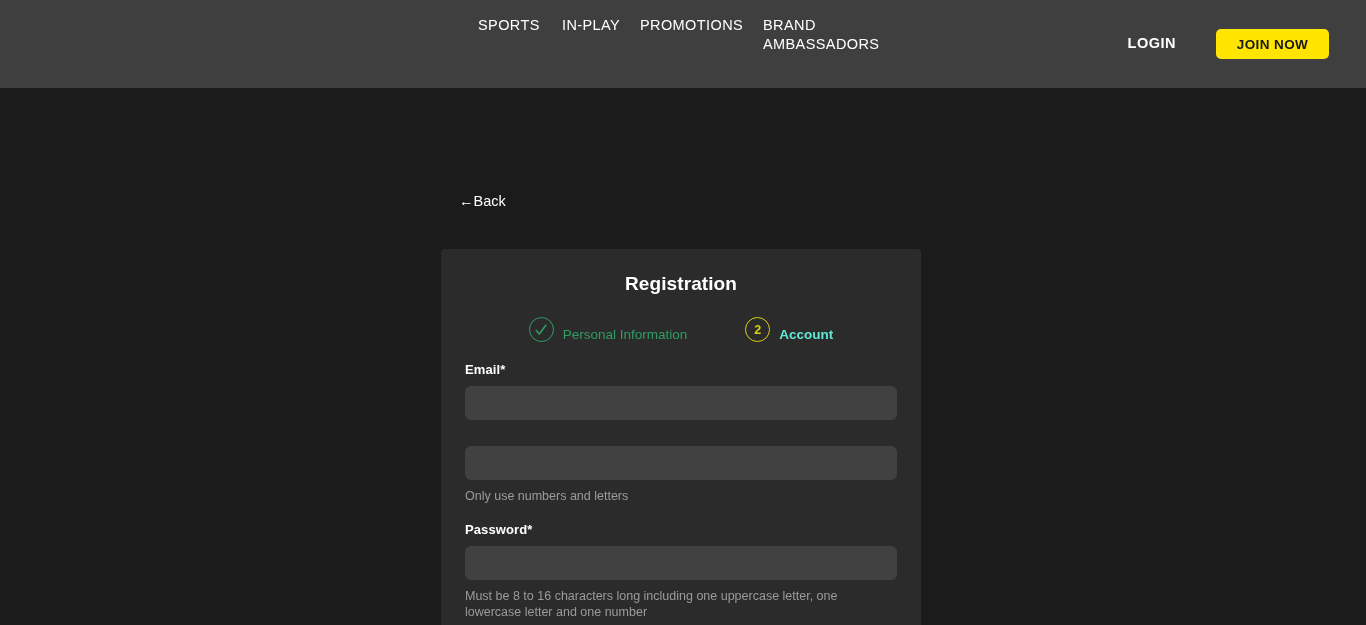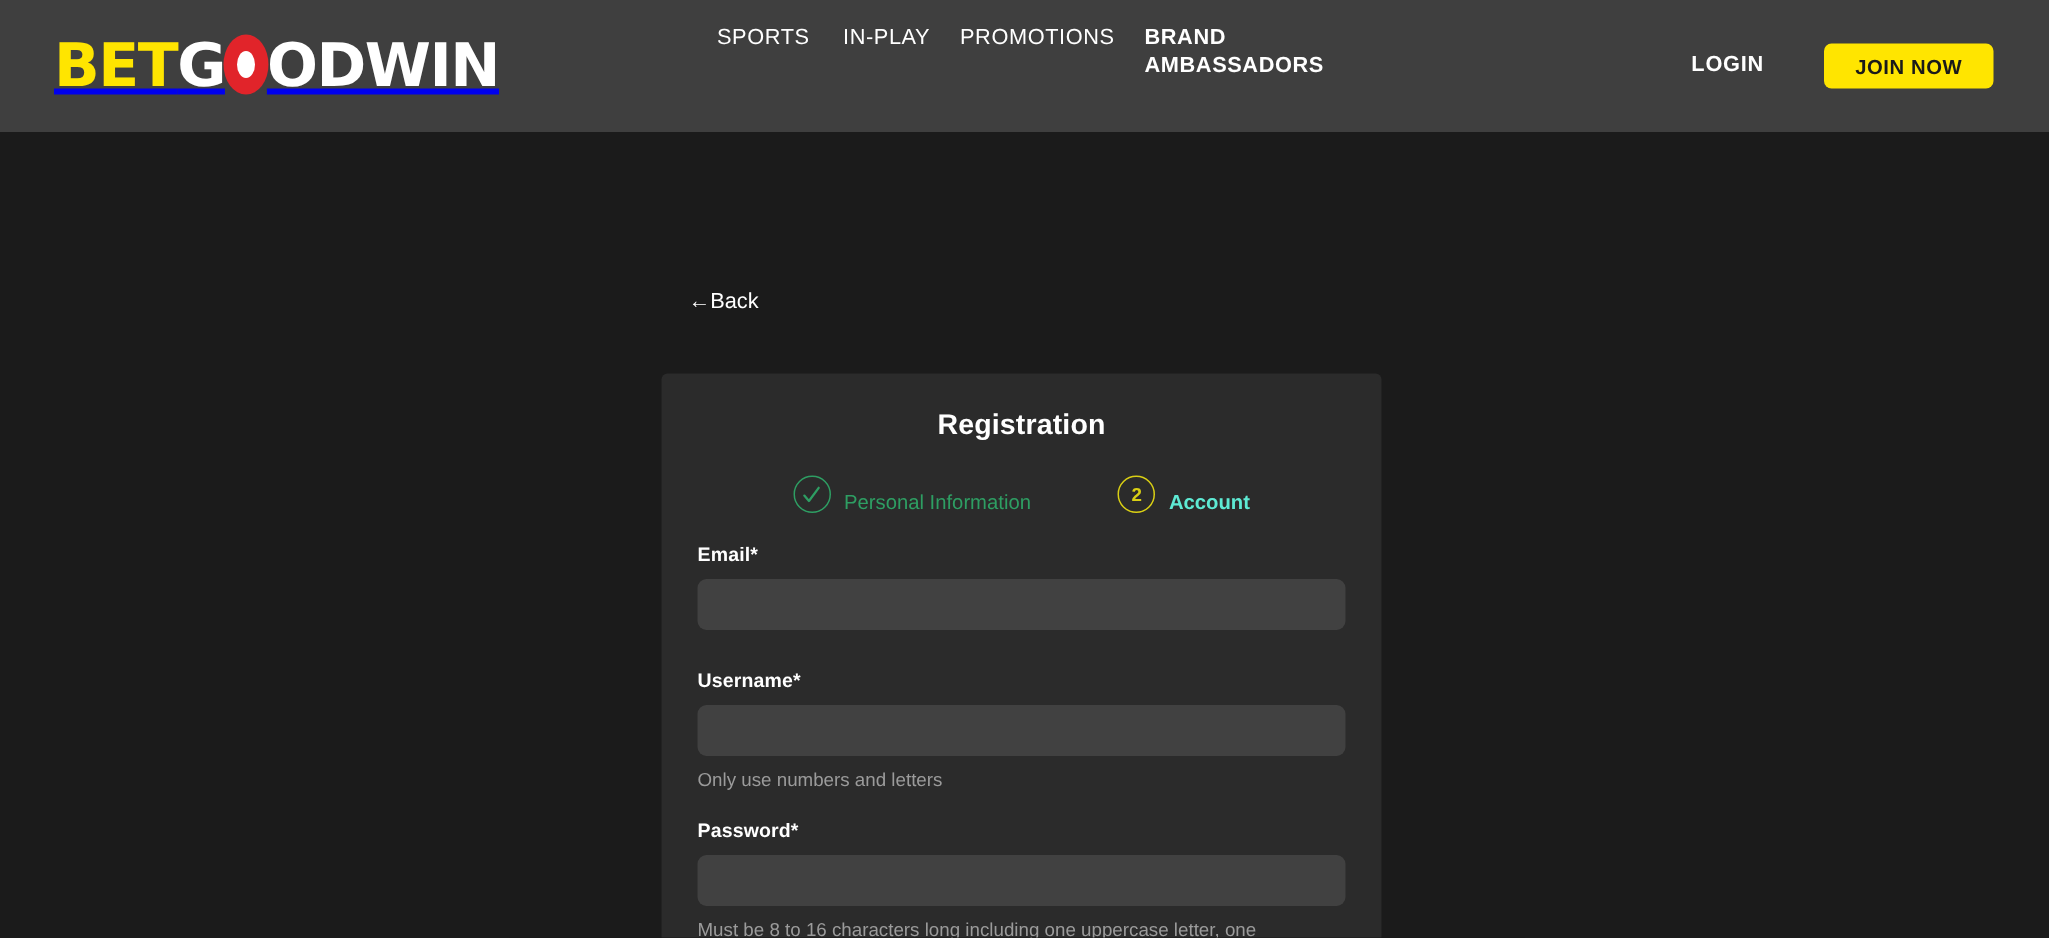--- a/index.html
+++ b/index.html
@@ -80,21 +80,21 @@
     font-weight: 400;
     line-height: 19px;
     letter-spacing: 0.4px;
     text-decoration: none;
     cursor: pointer;
     white-space: normal;
   }
   .nav-sports      { width: 82px; }
   .nav-inplay      { width: 76px; }
   .nav-promotions  { width: 121px; }
-  .nav-brand       { width: 130px; font-weight: bold; }
+  .nav-brand       { width: 130px; }
 
   .login {
     position: absolute;
     right: 190px;
     top: 35px;
     color: #ffffff;
     font-size: 14.5px;
     font-weight: 700;
     letter-spacing: 0.5px;
     cursor: pointer;
@@ -229,23 +229,20 @@
     line-height: 16px;
   }
   .gap-lg  { height: 26px; }
   .gap-sm  { height: 18px; }
 </style>
 </head>
 <body>
 
 <div class="header">
 
-  <a class="logo" href="#">
-    <span class="bet">BET</span><span class="gd">G</span><span class="oval"></span><span class="gd">ODWIN</span>
-  </a>
 
   <nav class="nav">
     <a class="nav-item nav-sports" href="#">SPORTS</a>
     <a class="nav-item nav-inplay" href="#">IN-PLAY</a>
     <a class="nav-item nav-promotions" href="#">PROMOTIONS</a>
     <a class="nav-item nav-brand" href="#">BRAND AMBASSADORS</a>
   </nav>
 
   <a class="login" href="#">LOGIN</a>
 
@@ -281,21 +278,20 @@
     <div class="form">
 
       <div class="field">
         <label class="field-label">Email*</label>
         <input class="field-input" type="text" placeholder="" style="">
       </div>
 
       <div class="gap-lg"></div>
 
       <div class="field">
-        <label class="field-label">Username*</label>
         <input class="field-input" type="text" placeholder="" style="">
         <span class="field-hint">Only use numbers and letters</span>
       </div>
 
       <div class="gap-sm"></div>
 
       <div class="field">
         <label class="field-label">Password*</label>
         <input class="field-input" type="password" placeholder="" style="">
         <span class="field-hint">Must be 8 to 16 characters long including one uppercase letter, one lowercase letter and one number</span>

